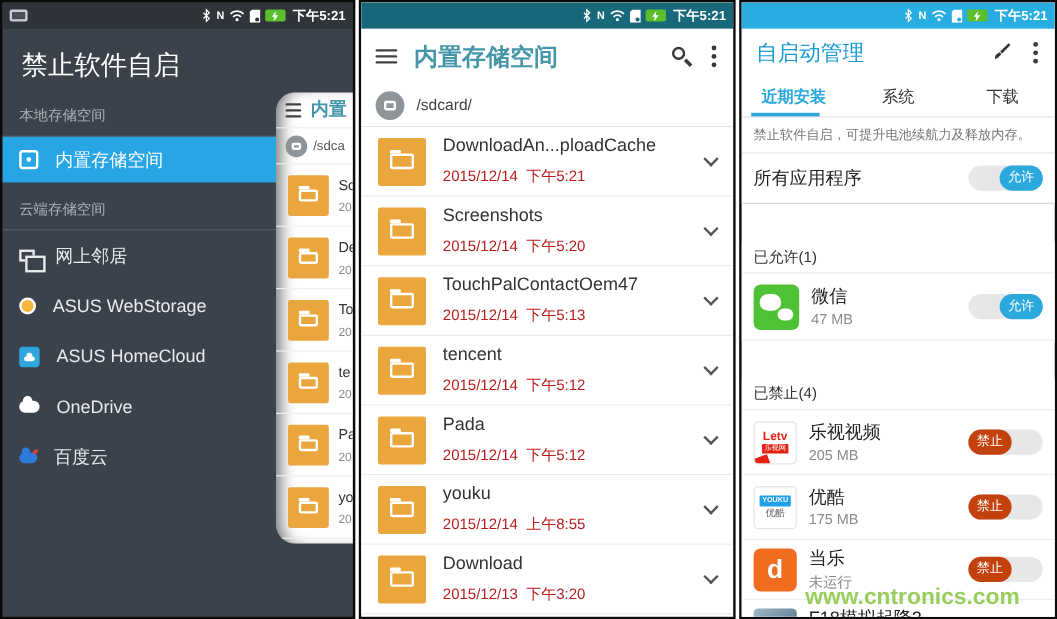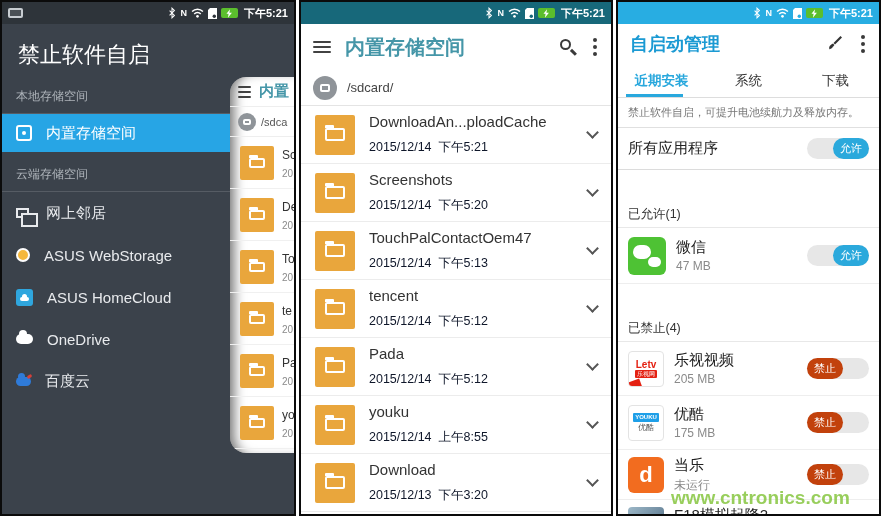--- a/index.html
+++ b/index.html
@@ -76,26 +76,26 @@
   .search-ic { position:relative; width:18px; height:18px; }
   .search-ic i { position:absolute; left:1px; top:1px; width:11px; height:11px; border:2px solid #3a3a3a; border-radius:50%; }
   .search-ic:after { content:""; position:absolute; width:2.5px; height:7px; background:#3a3a3a; left:13px; top:11px; transform:rotate(-45deg); }
   .dots { display:flex; flex-direction:column; gap:3px; padding:2px; }
   .dots i { width:4px; height:4px; border-radius:50%; background:#3a3a3a; }
   .pathbar { height:36px; display:flex; align-items:center; gap:10px; padding:0 12px; border-bottom:1px solid #e4e4e4; background:#fff; }
   .path-text { font-size:13px; color:#444; }
   .file-row { height:58px; display:flex; align-items:center; gap:14px; padding:0 14px; border-bottom:1px solid #ececec; background:#fff; }
   .file-meta { flex:1; min-width:0; }
   .file-name { font-size:15px; color:#333; white-space:nowrap; overflow:hidden; }
-  .file-date { font-size:12.5px; color:#0f172a; margin-top:9px; }
+  .file-date { font-size:12.5px; color:#b91c1c; margin-top:9px; }
   .chev { width:9px; height:9px; border-right:2px solid #555; border-bottom:2px solid #555; transform:rotate(45deg); margin-top:-5px; flex:0 0 auto; }
 
   
   .r-appbar { height:40px; display:flex; align-items:center; padding:0 12px; gap:16px; background:#fff; }
-  .r-title { font-size:18px; font-weight:bold; color:#1b9ad3; flex:1; white-space:nowrap; }
+  .r-title { font-size:18px; font-weight:normal; color:#1b9ad3; flex:1; white-space:nowrap; }
   .brush-ic { width:18px; height:18px; }
   .tabbar { height:34px; display:flex; border-bottom:1px solid #ddd; background:#fff; }
   .tab { flex:1; display:flex; align-items:center; justify-content:center; font-size:13.5px; color:#333; position:relative; }
   .tab.active { color:#29a8dd; font-weight:bold; }
   .tab.active:after { content:""; position:absolute; left:8px; right:22px; bottom:0; height:3px; background:#29a8dd; }
   .desc { height:30px; display:flex; align-items:center; padding:0 10px; font-size:11px; color:#777; border-bottom:1px solid #e0e0e0; background:#fff; white-space:nowrap; }
   .allapps { height:42px; display:flex; align-items:center; justify-content:space-between; padding:0 10px; font-size:15px; color:#222; border-bottom:1px solid #dcdcdc; background:#fff; }
   .sec-label { height:26px; display:flex; align-items:center; padding:0 10px; font-size:12.5px; color:#333; background:#fff; border-bottom:1px solid #e8e8e8;margin-top:32px; }
   .app-row { display:flex; align-items:center; gap:10px; padding:0 10px; background:#fff; border-bottom:1px solid #eee; }
   .app-row.h56 { height:56px; } .app-row.h54 { height:54px; } .app-row.h50 { height:50px; }

